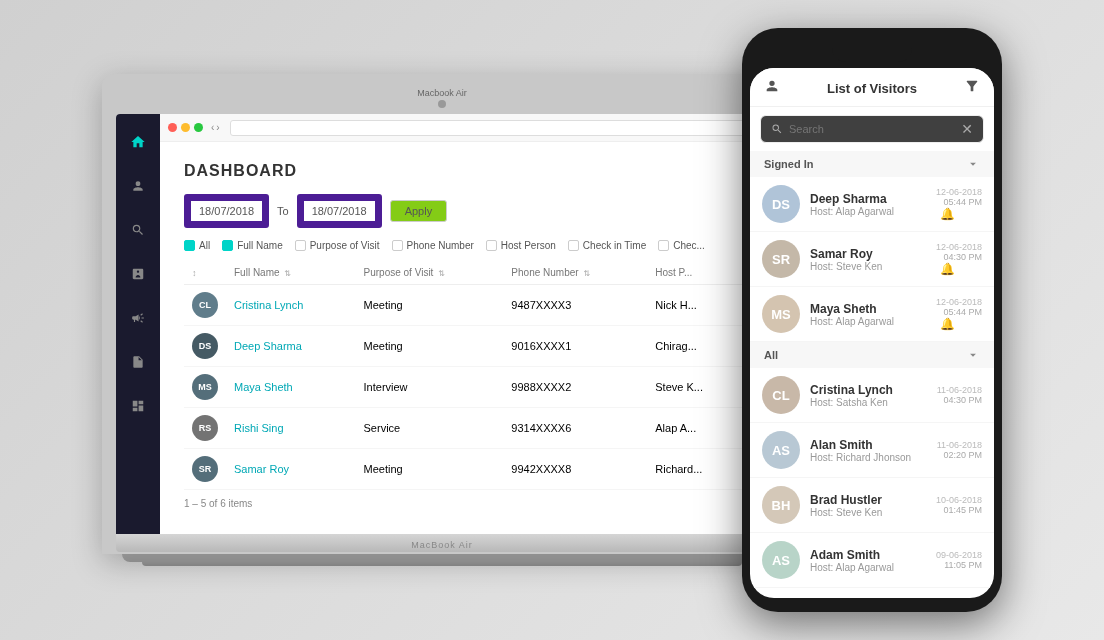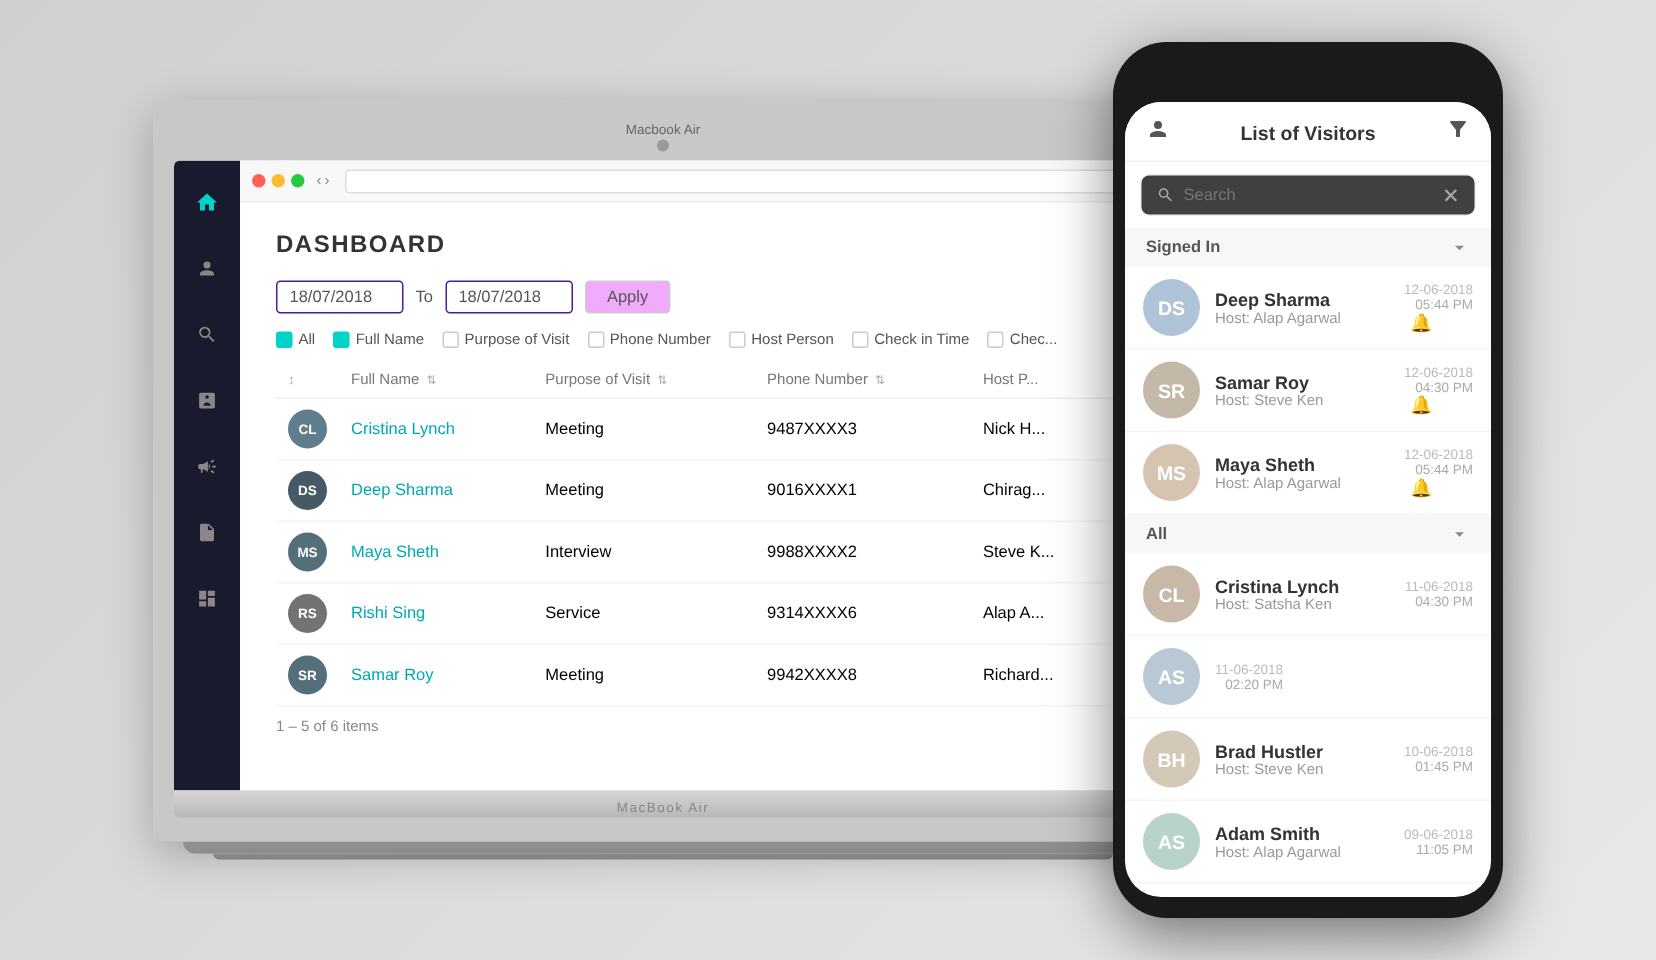--- a/index.html
+++ b/index.html
@@ -19,21 +19,21 @@
     .laptop-wrapper {
       position: relative;
       width: 680px;
       margin-right: -60px;
       z-index: 1;
     }
 
     .laptop-body {
       background: #c8c8c8;
       border-radius: 12px 12px 0 0;
-      padding: 14px 14px 16px 14px;
+      padding: 14px 14px 2px 14px;
       position: relative;
       box-shadow: 0 8px 30px rgba(0,0,0,0.25);
     }
 
     .laptop-camera {
       width: 8px; height: 8px;
       background: #999;
       border-radius: 50%;
       margin: 0 auto 6px auto;
     }
@@ -133,35 +133,35 @@
     }
 
     .date-row {
       display: flex;
       align-items: center;
       gap: 8px;
       margin-bottom: 12px;
     }
 
     .date-input {
-      border: 1px solid #4c1d95;
+      border: 7px solid #4c1d95;
       border-radius: 3px;
       padding: 4px 8px;
       font-size: 11px;
       color: #555;
       width: 85px;
     }
 
     .to-label {
       font-size: 11px;
       color: #555;
     }
 
     .apply-btn {
-      background: #f0abfc;
+      background: #84cc16;
       border: 1px solid #ccc;
       border-radius: 3px;
       padding: 4px 14px;
       font-size: 11px;
       color: #555;
       cursor: pointer;
     }
 
     .filter-row {
       display: flex;
@@ -649,20 +649,24 @@
     </div>
     <div>
       <div class="visitor-date">11-06-2018</div>
       <div class="visitor-time">04:30 PM</div>
     </div>
   </div>
           <div class="visitor-item">
     <div class="visitor-avatar" style="background:#b8c8d4">
       AS
     </div>
+    <div class="visitor-info">
+      <div class="visitor-name-ph">Alan Smith</div>
+      <div class="visitor-host">Host: Richard Jhonson</div>
+    </div>
     <div>
       <div class="visitor-date">11-06-2018</div>
       <div class="visitor-time">02:20 PM</div>
     </div>
   </div>
           <div class="visitor-item">
     <div class="visitor-avatar" style="background:#d4c8b8">
       BH
     </div>
     <div class="visitor-info">

